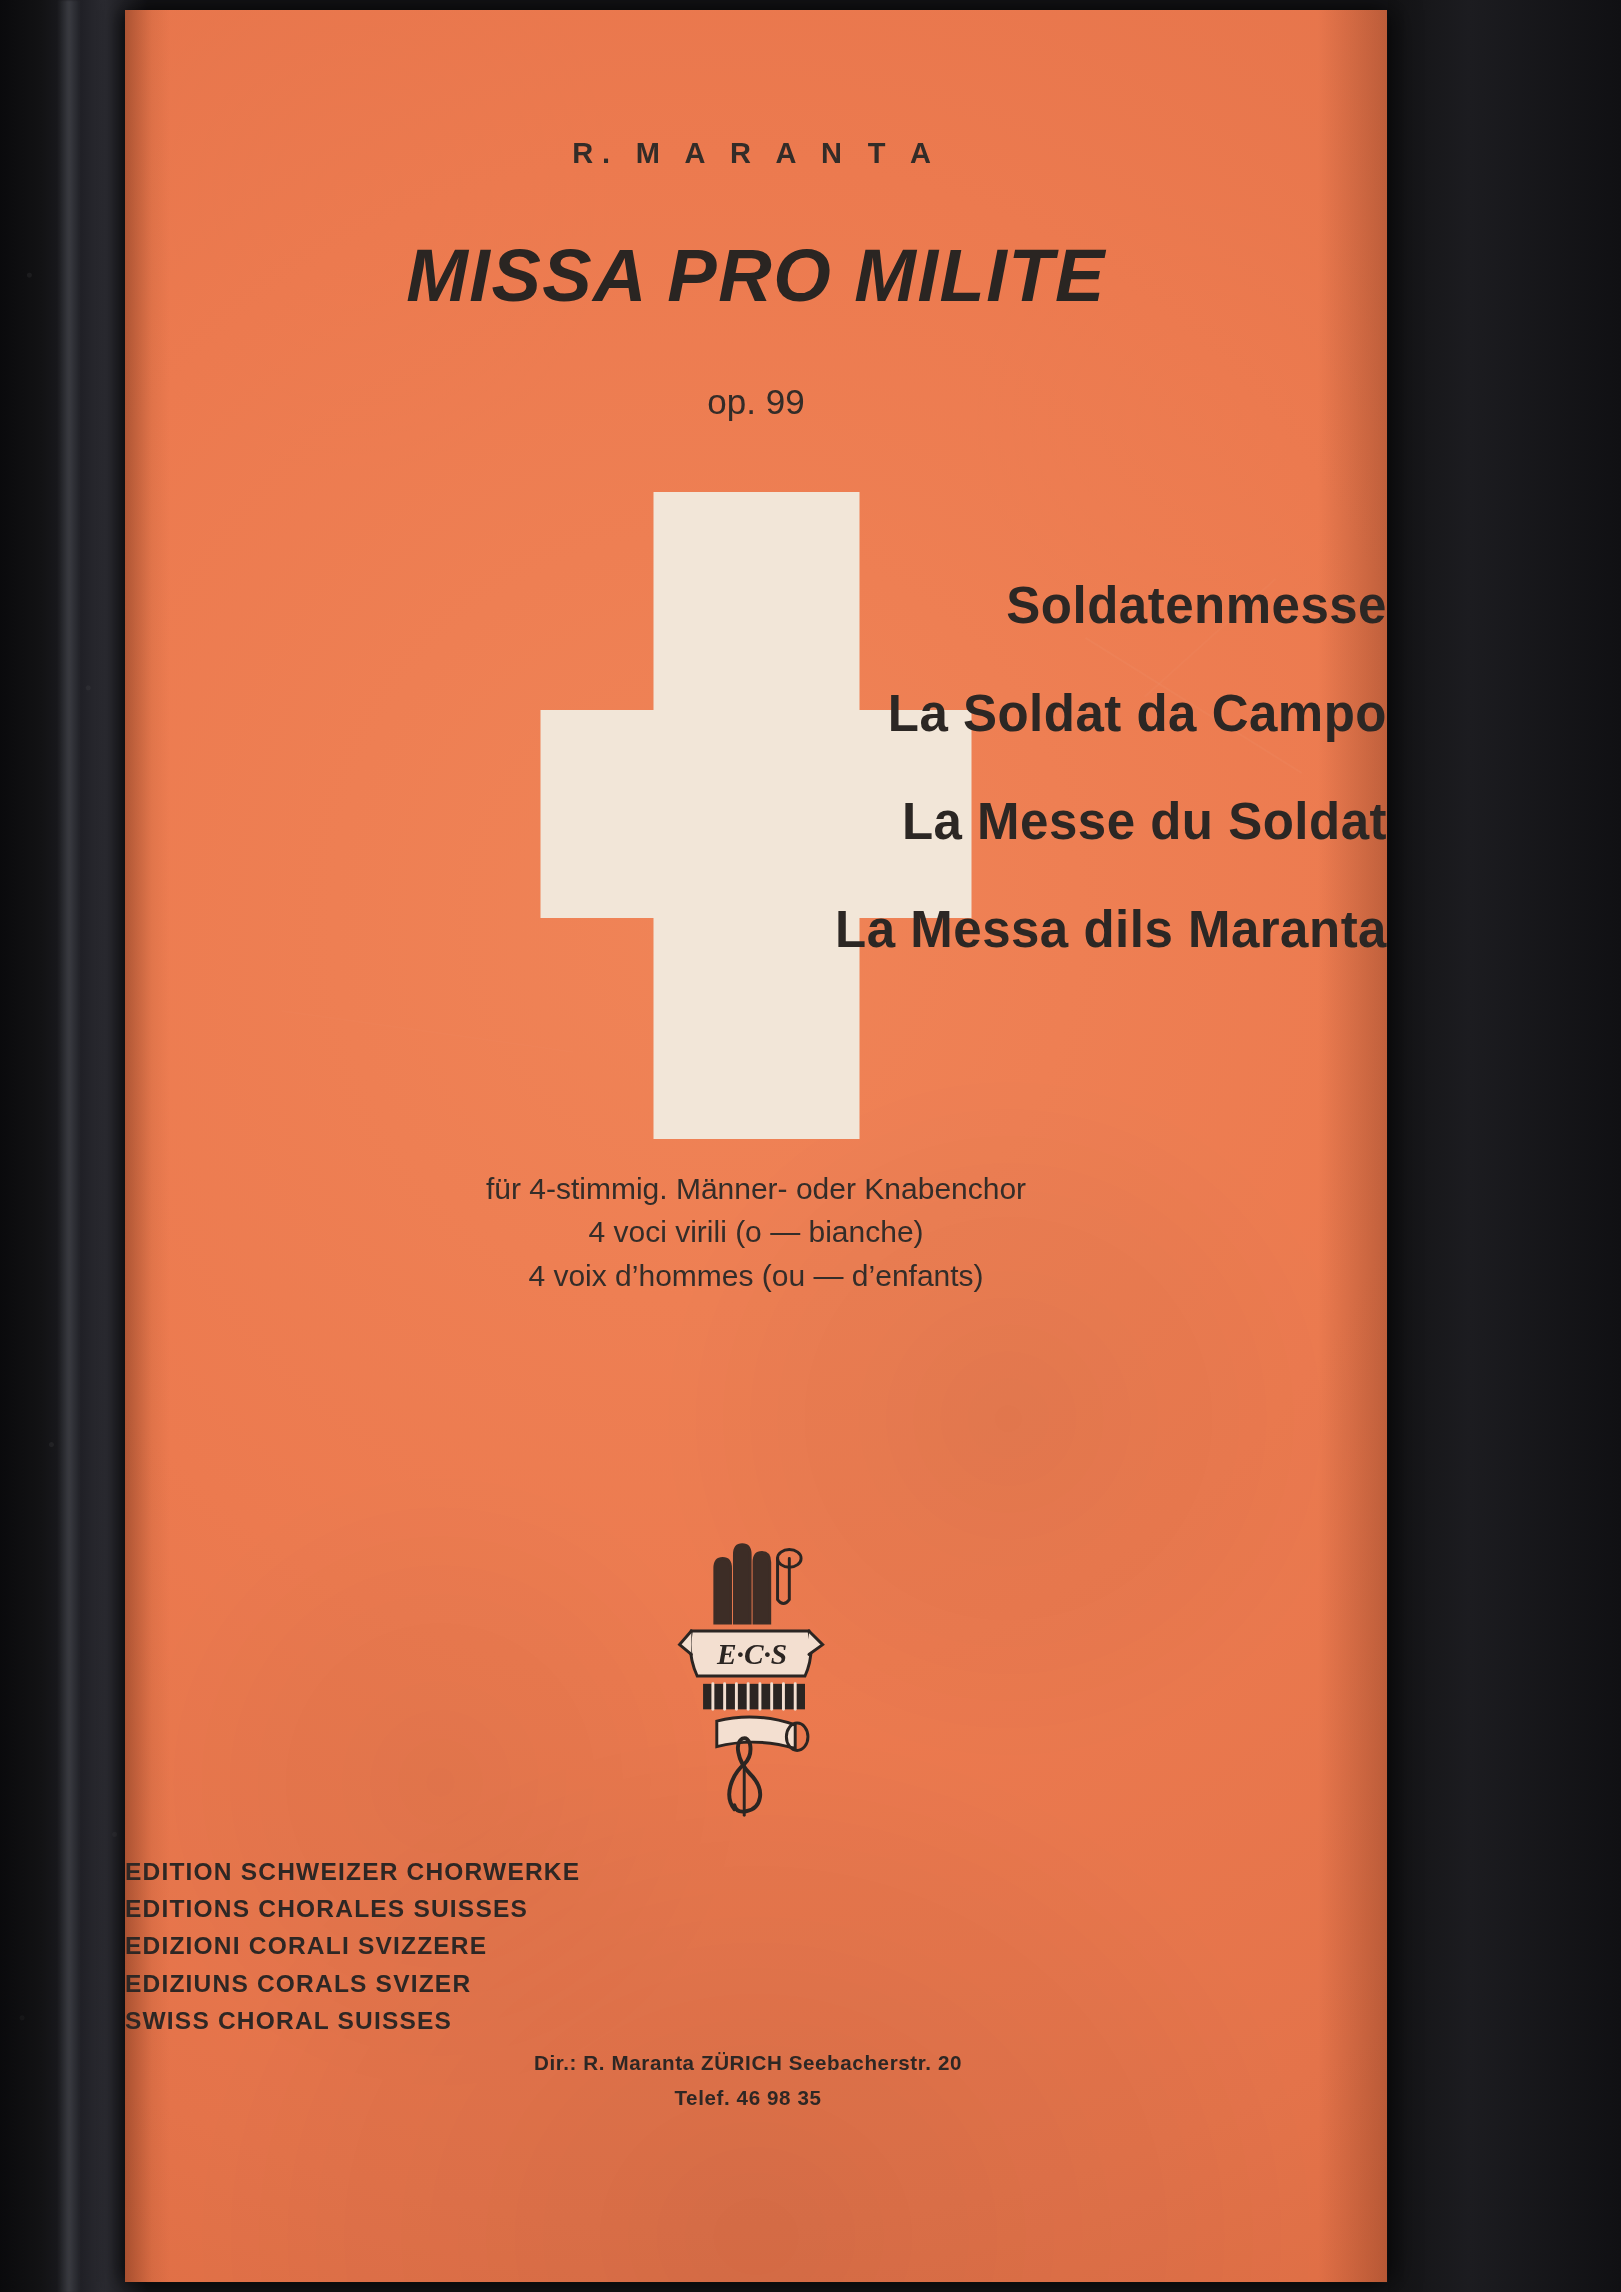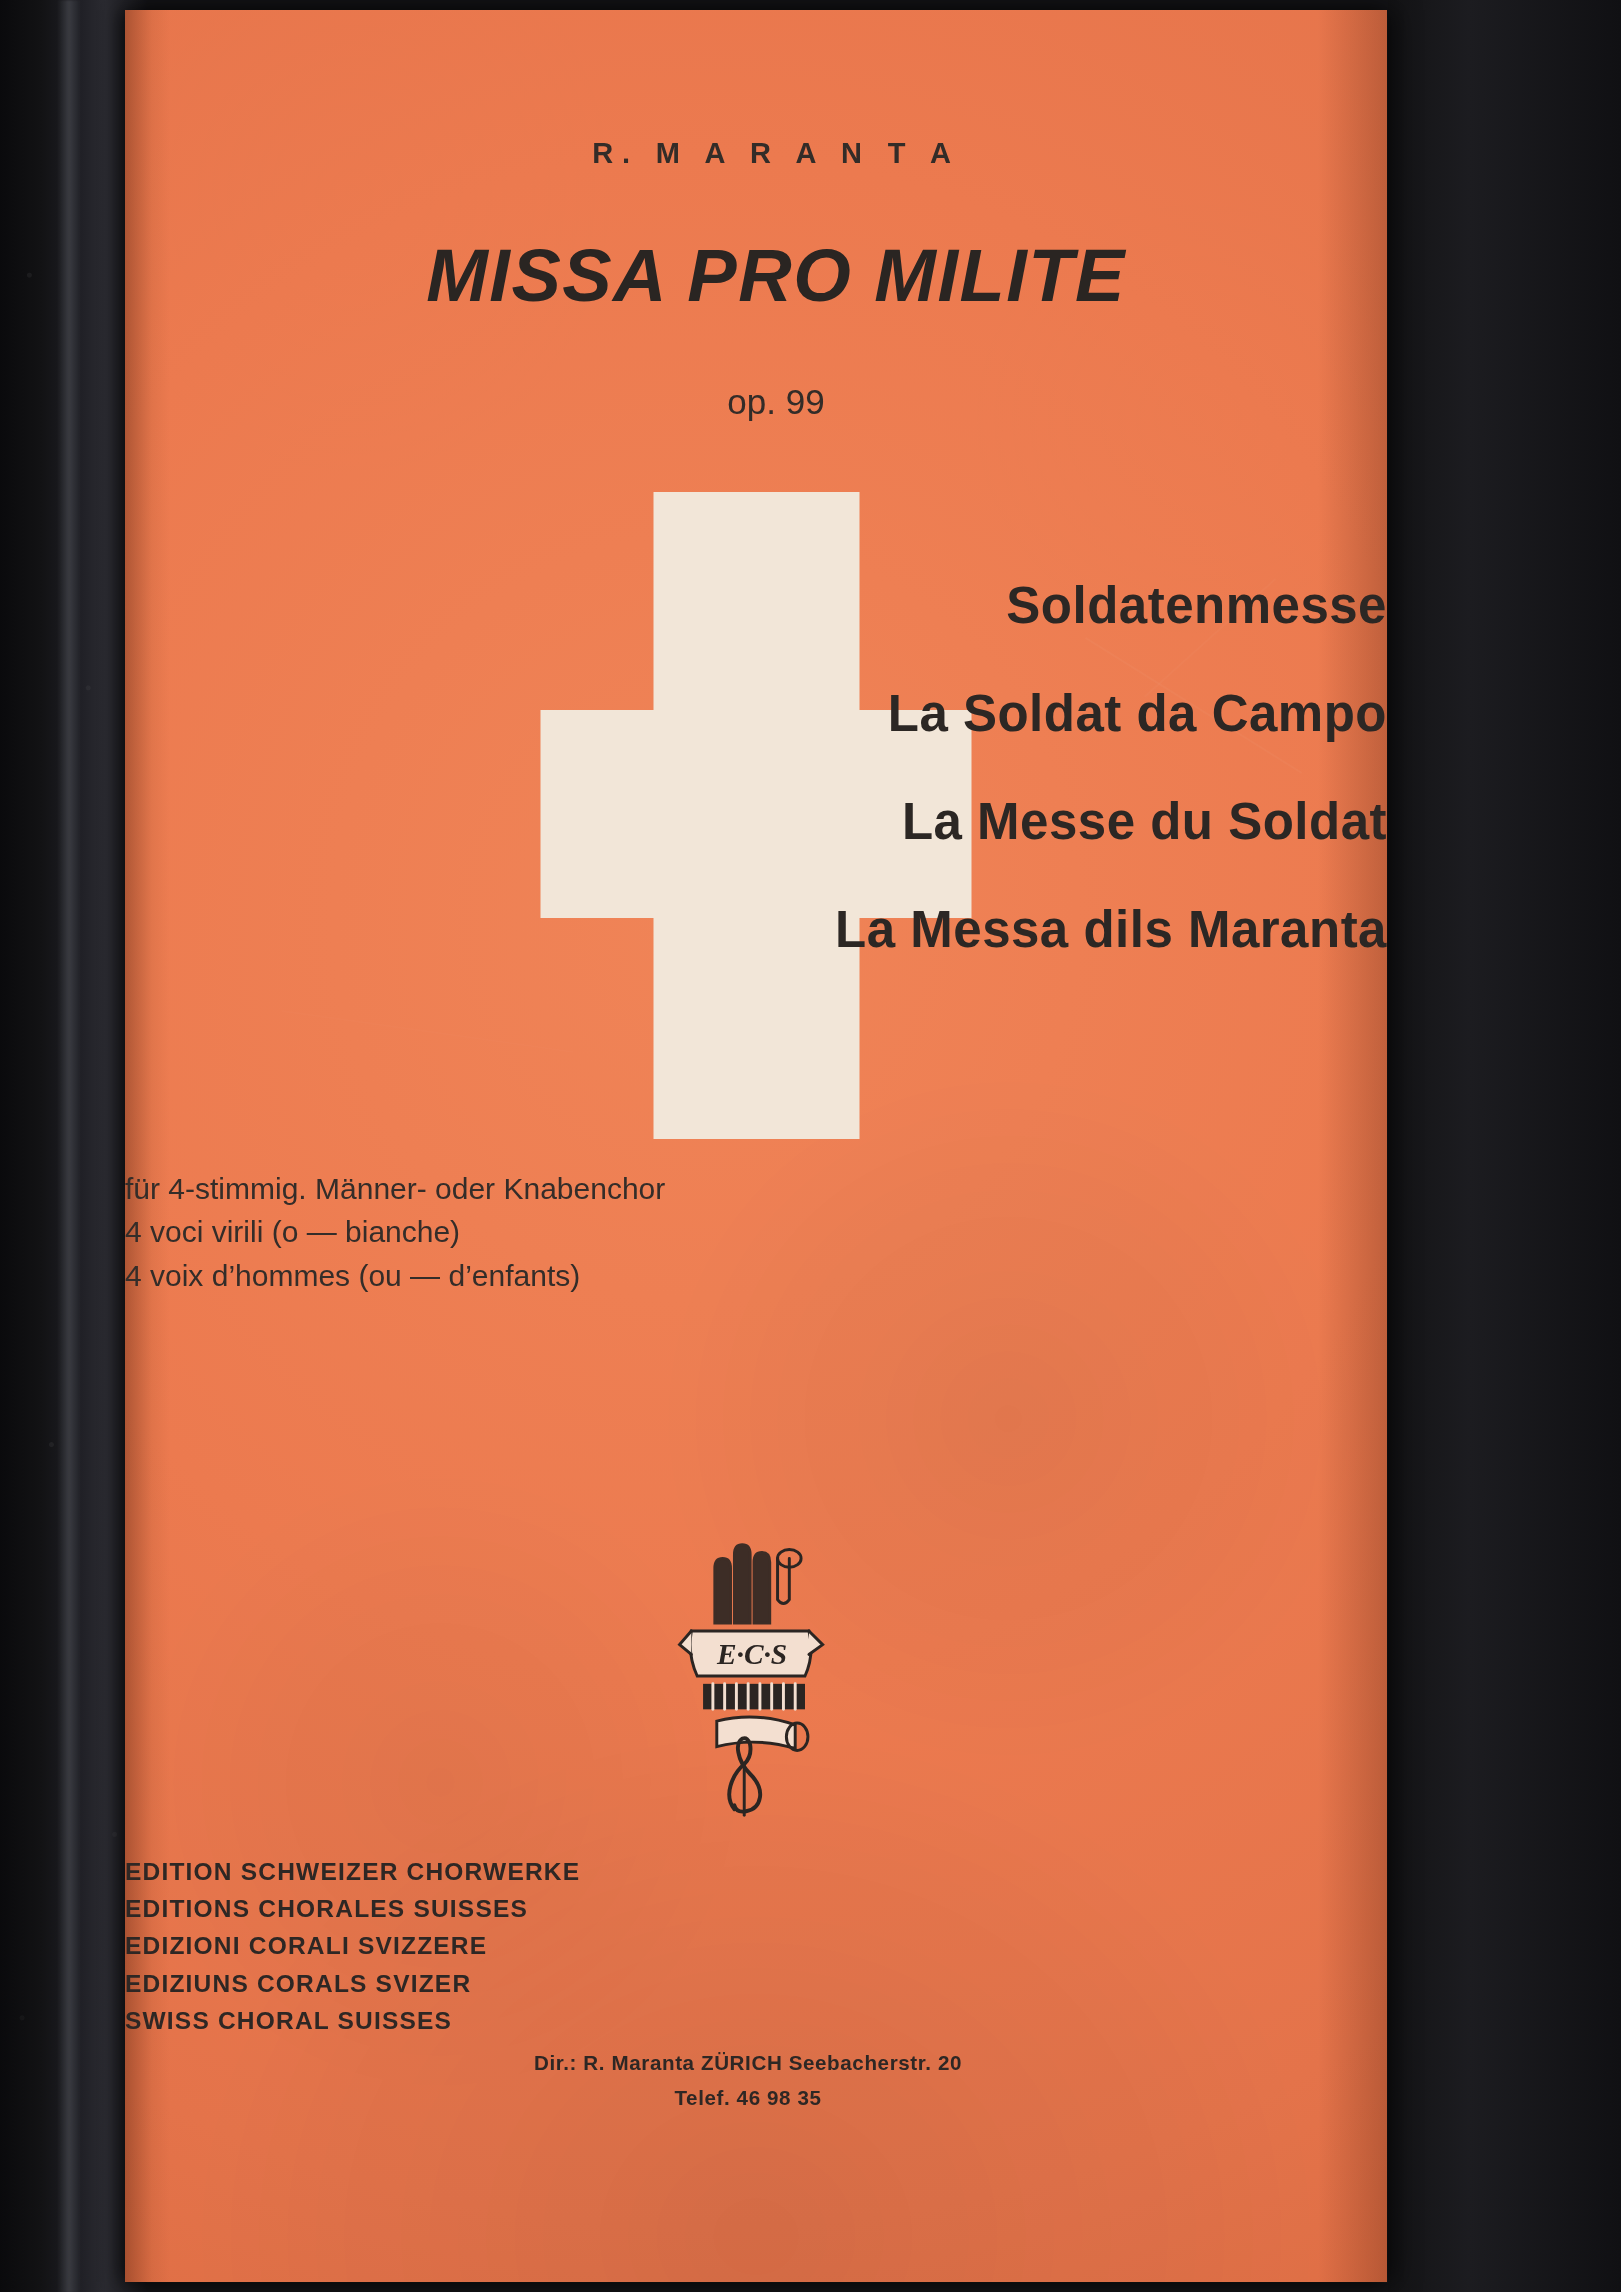--- a/index.html
+++ b/index.html
@@ -131,21 +131,20 @@
     height: 208px;
     background: #f2e6d8;
   }
 
   
   .tx {
     position: absolute;
     width: 100%;
     text-align: center;
     color: #2c2724;
-    padding-left: 20px;
   }
   #composer {
     top: 127px;
     font-size: 29px;
     font-weight: 700;
     letter-spacing: 8.8px;
     color: #332c28;
   }
   #maintitle {
     top: 223px;
@@ -175,21 +174,21 @@
     color: #2c2724;
     line-height: 1.0;
     margin-bottom: 57px;
     letter-spacing: 0.5px;
   }
 
   #voicing {
     position: absolute;
     left: 0; right: 0;
     top: 1157px;
-    text-align: left;
+    text-align: center;
     color: #342d29;
   }
   #voicing .vline {
     font-size: 30px;
     line-height: 1.45;
     font-weight: 400;
   }
 
   
   #logo {

